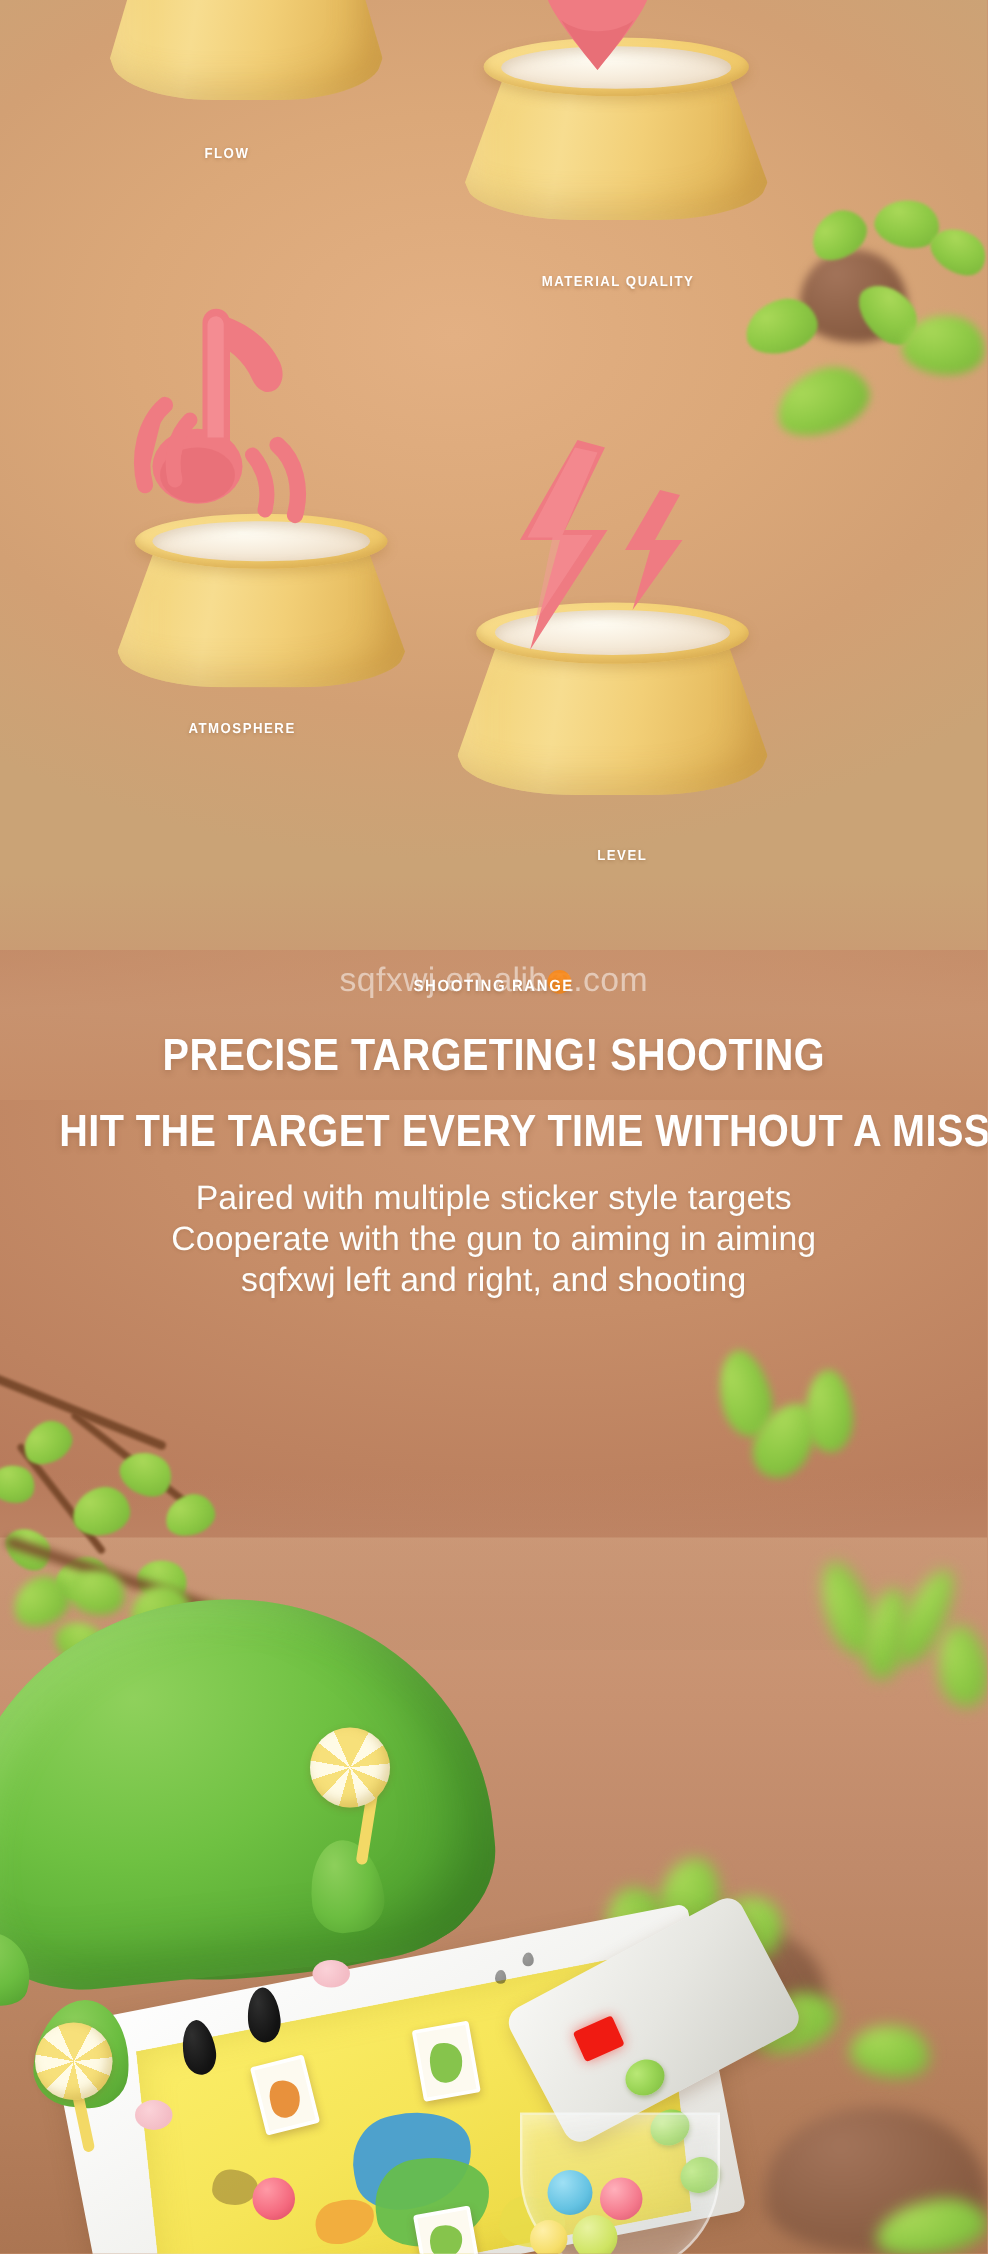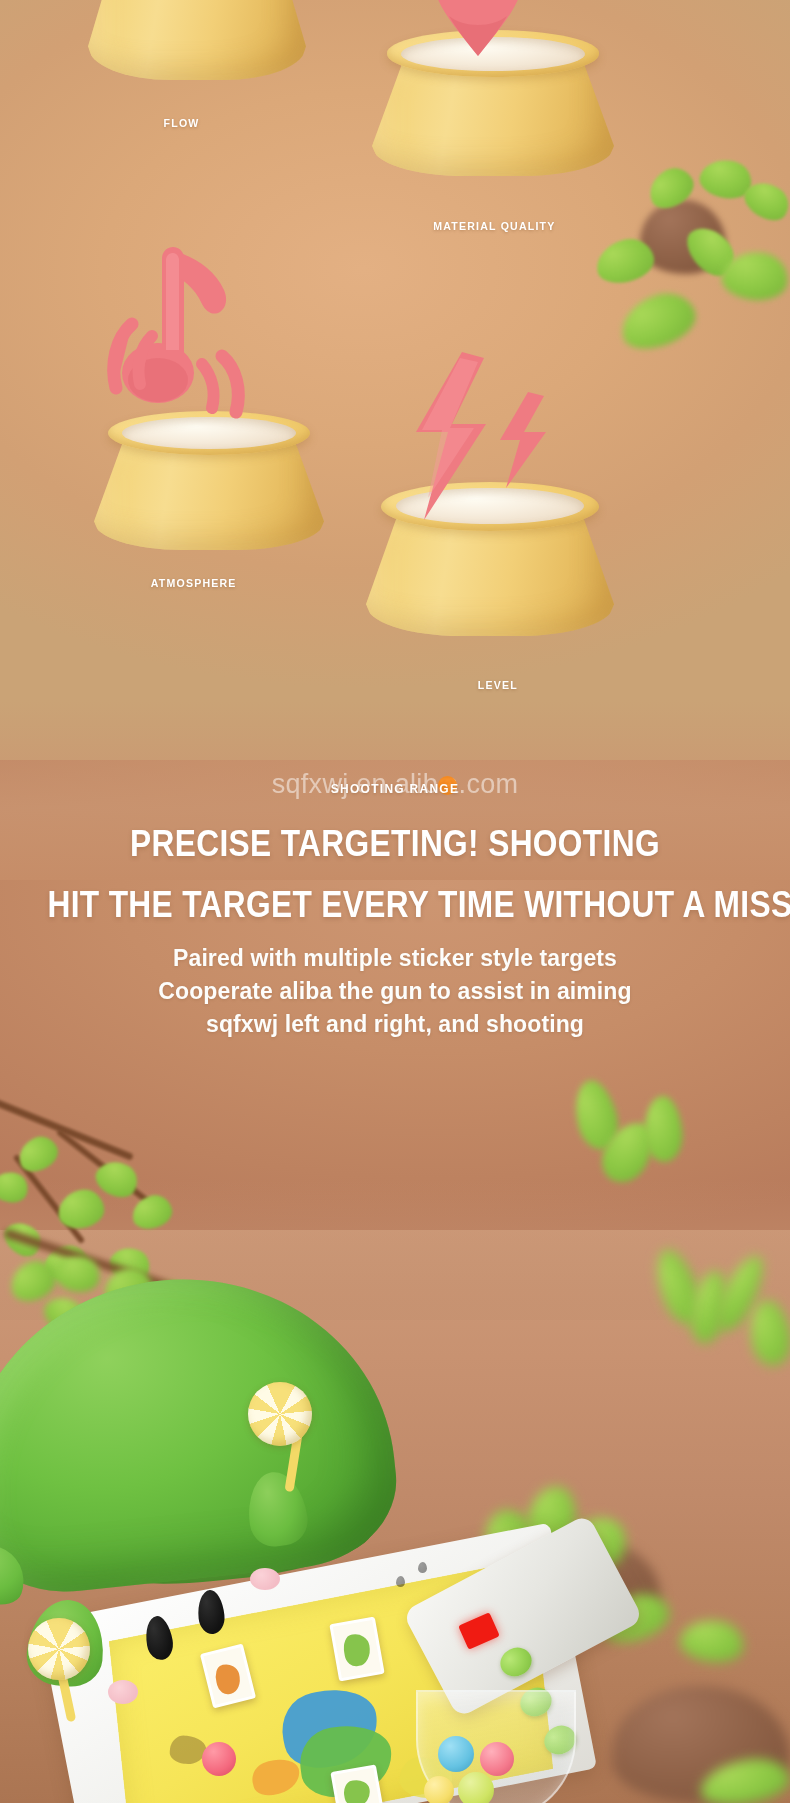--- a/index.html
+++ b/index.html
@@ -92,21 +92,21 @@
     position:absolute; left:0; width:790px; text-align:center; color:#fff;
     font-family:"Liberation Sans", sans-serif; font-weight:bold;
     transform:scaleX(.88); transform-origin:center top;
     white-space:nowrap;
     text-shadow:0 2px 5px rgba(120,72,42,.28);
   }
   .h-line1 { top:823px; font-size:36px; letter-spacing:.4px; }
   .h-line2 { top:884px; font-size:36px; letter-spacing:.4px; }
   .subtext {
     position:absolute; left:0; width:790px; text-align:center; color:#fdfdfb;
-    font-family:"Liberation Sans", sans-serif; font-weight:700; font-size:23px;
+    font-family:"Liberation Sans", sans-serif; font-weight:400; font-size:27px;
     line-height:33px; letter-spacing:.1px;
     text-shadow:0 1px 3px rgba(120,72,42,.22);
   }
   .subtext div { white-space:nowrap; }
 
   
   .leaf { position:absolute; border-radius:58% 42% 52% 48% / 62% 56% 44% 38%;
     background:radial-gradient(ellipse at 32% 28%, #a9d858 0%, #8ec945 48%, #75b137 100%); }
   .branch { position:absolute; background:#7a4a2c; border-radius:40px; }
   .rock { position:absolute; border-radius:50% 50% 46% 54% / 58% 62% 40% 36%;
@@ -253,21 +253,21 @@
   <div class="watermark">
     <span>sqfxwj.en.aliba</span><span class="wm-dot"></span><span>a.com</span>
   </div>
   <div class="plabel" style="left:0; top:781px; width:790px; text-align:center; font-size:13px; letter-spacing:1.4px;">SHOOTING RANGE</div>
 
   <div class="headline h-line1">PRECISE TARGETING! SHOOTING</div>
   <div class="headline h-line2">HIT THE TARGET EVERY TIME WITHOUT A MISS</div>
 
   <div class="subtext" style="top:942px;">
     <div>Paired with multiple sticker style targets</div>
-    <div>Cooperate aliba the gun to assist in aiming</div>
+    <div>Cooperate with the gun to aiming in aiming</div>
     <div>sqfxwj left and right, and shooting</div>
   </div>
 
   <div class="rock blur-m" style="left:640px; top:200px; width:86px; height:74px;"></div>
   <div class="leaf blur-s" style="left:648px; top:170px; width:46px; height:36px; transform:rotate(-28deg);"></div>
   <div class="leaf blur-s" style="left:700px; top:160px; width:52px; height:38px; transform:rotate(14deg);"></div>
   <div class="leaf blur-s" style="left:744px; top:184px; width:46px; height:34px; transform:rotate(34deg);"></div>
   <div class="leaf blur-s" style="left:596px; top:240px; width:58px; height:42px; transform:rotate(-12deg);"></div>
   <div class="leaf blur-s" style="left:684px; top:232px; width:54px; height:38px; transform:rotate(52deg);"></div>
   <div class="leaf blur-m" style="left:722px; top:252px; width:66px; height:48px; transform:rotate(8deg);"></div>

